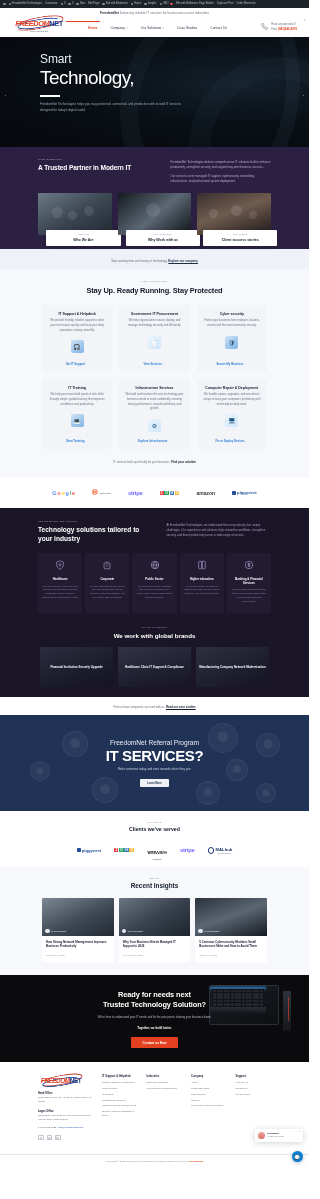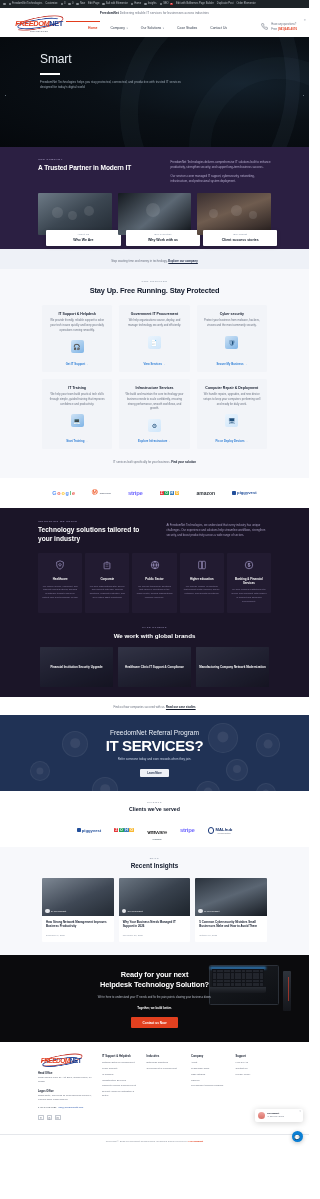--- a/index.html
+++ b/index.html
@@ -198,21 +198,21 @@
   .cs-card .t { color: #fff; font-size: 2.9px; font-weight: 700; line-height: 1.45; z-index: 2; padding:0 3px;}
   .cs-card::after{content:"";position:absolute;inset:0;background:rgba(27,21,40,.45);}
   .cs-card .t{position:relative;z-index:3;}
   .globalb-foot {
     background: #fff; margin-top: 10px; padding: 8px 0 6px 0; font-size: 2.8px; color: #6b7280; text-align:center;
   }
   .globalb-foot a { color: #131b2c; font-weight: 700; text-decoration: underline;}
 
   
   .referral {
-    position: relative; height: 76px; overflow: hidden; background: #203255;
+    position: relative; height: 96px; overflow: hidden; background: #203255;
     display: flex; flex-direction: column; align-items: center; justify-content: center;
   }
   .ref-bub { position:absolute; border-radius:50%; background: rgba(255,255,255,.045); border:1px solid rgba(255,255,255,.05);}
   .ref-bub::after{content:"";position:absolute;left:50%;top:46%;transform:translate(-50%,-50%);width:40%;height:40%;border-radius:50%;background:rgba(255,255,255,.07);}
   .referral .r1 { color:#e9eef6; font-size: 6.6px; font-weight:400; z-index:3;}
   .referral .r2 { color:#fff; font-size: 15px; font-weight: 800; letter-spacing:-.4px; z-index:3; margin-top:1px;}
   .referral .r3 { color:#c3cfe2; font-size: 3px; z-index:3; margin-top: 3px;}
   .referral .rbtn {
     margin-top: 8px; background:#eef1f6; color:#22314e; font-size:2.7px; font-weight:600;
     padding: 2.5px 7px; border-radius: 1px; z-index:3; border:none;
@@ -414,20 +414,21 @@
   </div>
 
   <div class="hero">
     <div class="hero-arc1"></div>
     <div class="hero-arc2"></div>
     <div class="hero-arc3"></div>
     <div class="hero-dot" style="left:5px;top:58px;"></div>
     <div class="hero-dot" style="right:5px;top:58px;"></div>
     <div class="hero-inner">
       <h4>Smart</h4>
+      <h1>Technology,</h1>
       <div class="hero-rule"></div>
       <p>FreedomNet Technologies helps you stay protected, connected, and productive with trusted IT services designed for today's digital world</p>
     </div>
   </div>
 
   <div class="trusted">
     <div class="trusted-top">
       <div style="width:130px;">
         <div class="eyebrow">OUR COMPANY</div>
         <h2>A Trusted Partner in Modern IT</h2>
@@ -470,21 +471,21 @@
         </div>
       </div>
     </div>
     <div class="trusted-foot">
       <span>Stop wasting time and money in technology. </span><a>Explore our company</a>
     </div>
   </div>
 
   <div class="services">
     <div class="sec-eyebrow">OUR SERVICES</div>
-    <div class="sec-title">Stay Up. Free Running. Stay Protected</div>
+    <div class="sec-title">Stay Up. Ready Running. Stay Protected</div>
     <div class="svc-grid">
       <div class="svc-card">
         <h3>IT Support &amp; Helpdesk</h3>
         <p>We provide friendly, reliable support to solve your tech issues quickly and keep your daily operations running smoothly.</p>
         <div class="svc-icon">🎧</div>
         <div class="svc-link">Get IT Support →</div>
       </div>
       <div class="svc-card">
         <h3>Government IT Procurement</h3>
         <p>We help organizations source, deploy, and manage technology securely and efficiently.</p>
@@ -780,22 +781,22 @@
             <i></i>
             <i></i>
             <i></i>
             <i></i>
         </div>
         <div class="cta-base"></div>
       </div>
       <div class="cta-side"></div>
       <div class="cta-sideline"></div>
     </div>
-    <h2>Ready for your next</h2>
-    <h2>Helpdesk Technology Solution?</h2>
+    <h2>Ready for needs next</h2>
+    <h2>Trusted Technology Solution?</h2>
     <p>We're here to understand your IT needs and fix the pain points slowing your business down.</p>
     <div class="tog">Together, we build better.</div>
     <button class="cbtn">Contact us Now</button>
   </div>
 
   <div class="footer">
     <div class="f-cols">
       <div class="f-brand">
         <div class="logo-mark">
           <div class="logo-swoosh"></div>

